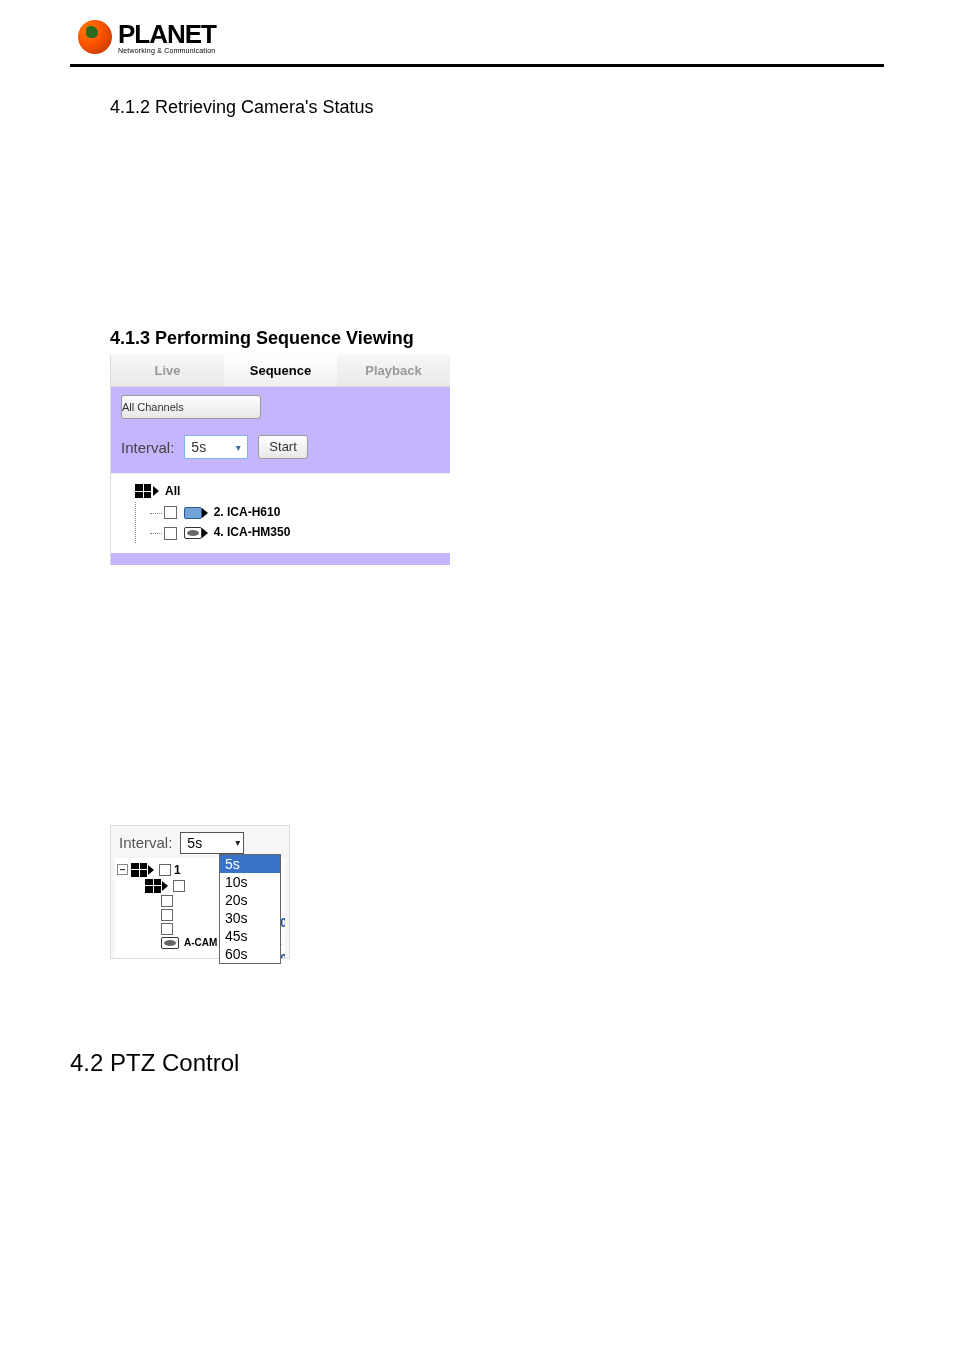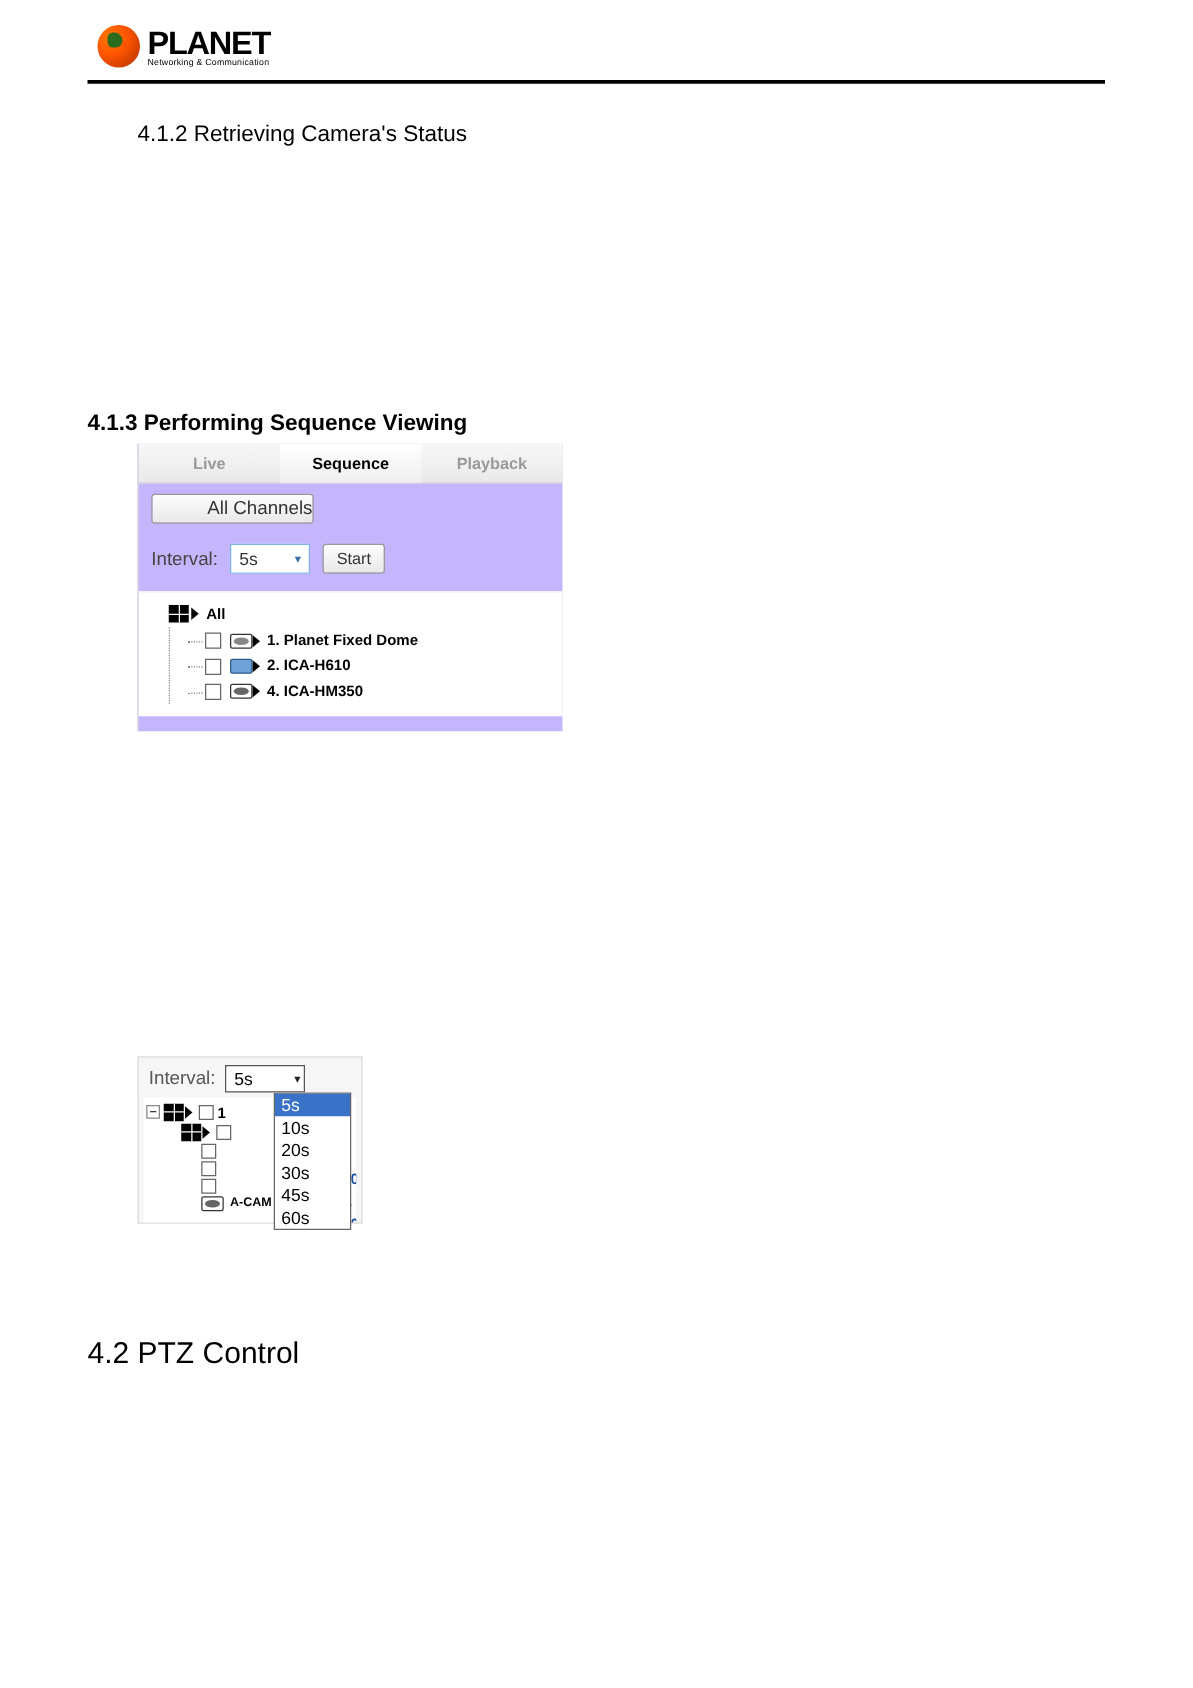--- a/index.html
+++ b/index.html
@@ -57,20 +57,21 @@
   }
   .section-heading {
     font-weight: normal;
     font-size: 18px;
     margin-left: 40px;
     margin-bottom: 210px;
   }
   .section-heading2 {
     font-weight: bold;
     font-size: 18px;
+    margin-left: 40px;
     margin-bottom: 6px;
   }
   .h2-big {
     font-size: 24px;
     font-weight: normal;
     margin-top: 90px;
   }
 
   
   .panel1 {
@@ -95,27 +96,27 @@
     font-weight:bold;
   }
   .tab.active {
     color:#000;
     background: linear-gradient(#ffffff,#efefef);
   }
   .allch-wrap {
     padding: 8px 10px 6px 10px;
   }
   .allch {
-    width: 130px;
+    width: 140px;
     height: 24px;
     border: 1px solid #9a9a9a;
     border-radius: 3px;
     background: linear-gradient(#fdfdfd,#e8e8e8);
-    font-size: 15px;
-    text-align:right;
+    font-size: 11px;
+    text-align:left;
     line-height:22px;
     color:#333;
   }
   .interval-row {
     display:flex;
     align-items:center;
     gap:10px;
     padding: 10px 10px 14px 10px;
     font-size:15px;
     color:#333;
@@ -289,25 +290,20 @@
       </div>
       <div class="btn">Start</div>
     </div>
     <div class="tree">
       <div class="tree-root">
         <span class="grid-icon"></span>
           <span class="arrowtag"></span>
         <span>All</span>
       </div>
       <ul>
-        <li>
-          <span class="chk"></span>
-          <span class="dev-icon dome"></span><span class="arrowtag"></span>
-          <span>1. Planet Fixed Dome</span>
-        </li>
         <li>
           <span class="chk"></span>
           <span class="dev-icon box"></span><span class="arrowtag"></span>
           <span>2. ICA-H610</span>
         </li>
         <li>
           <span class="chk"></span>
           <span class="dev-icon hm"></span><span class="arrowtag"></span>
           <span>4. ICA-HM350</span>
         </li>

